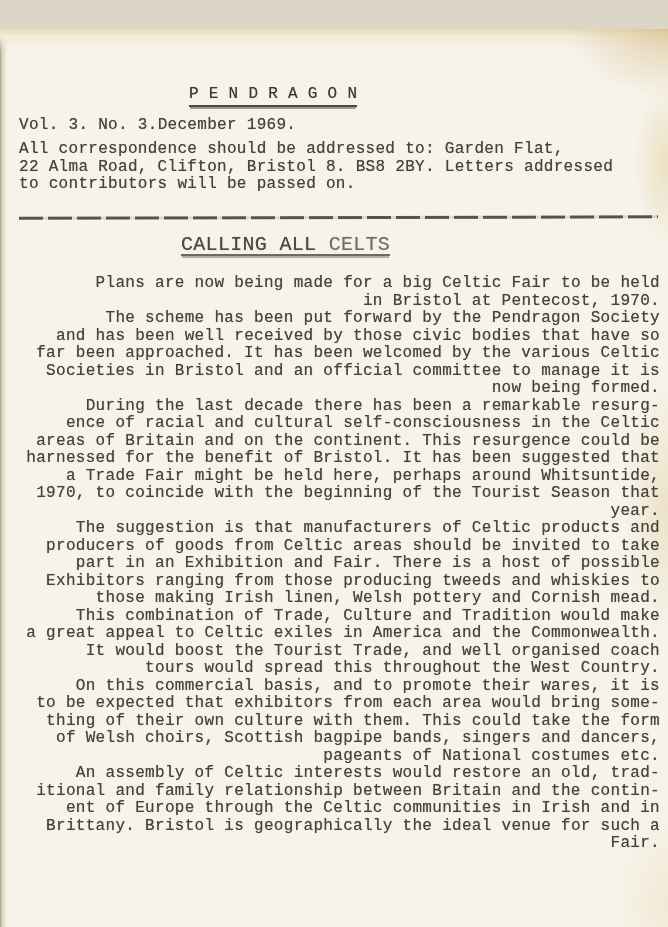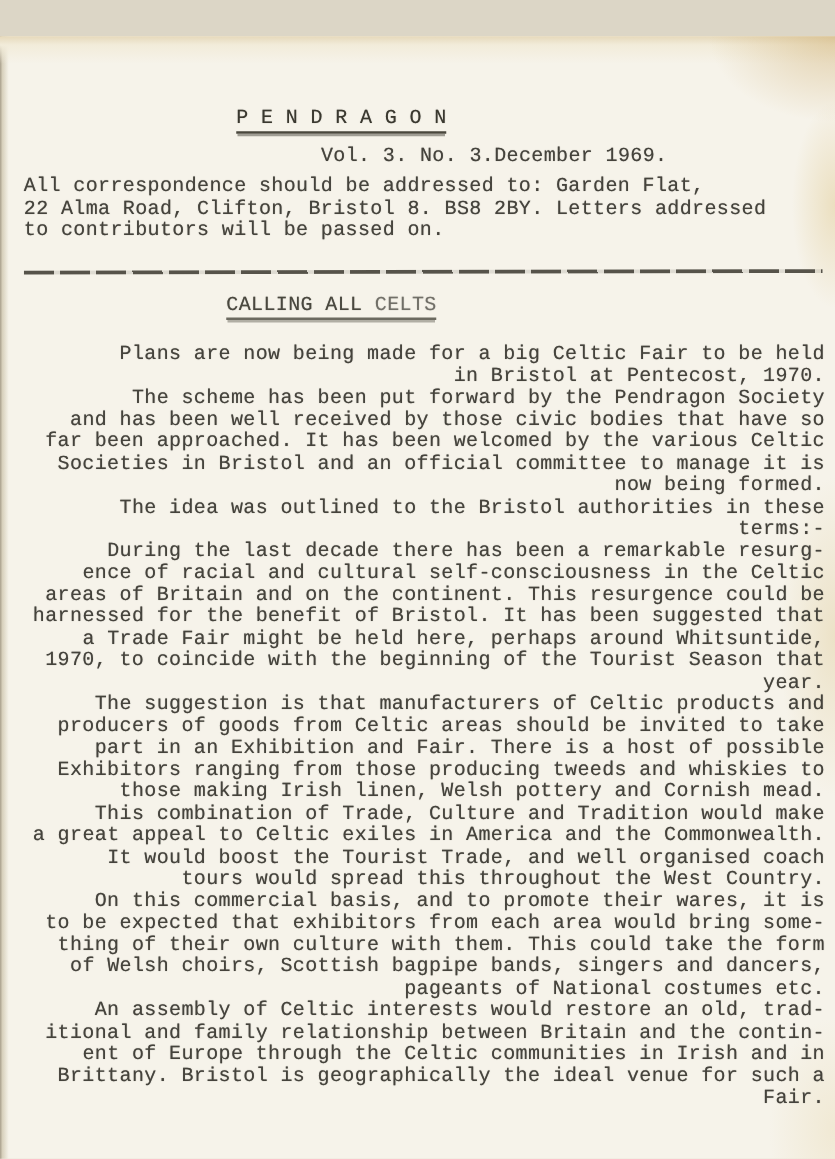--- a/index.html
+++ b/index.html
@@ -35,35 +35,35 @@
     margin: 0 0 0 170px;
     font-size: 16px;
     font-weight: normal;
     color: #3a382f;
     border-bottom: 2px solid #4a473d;
     box-shadow: 0 3px 0 -1px rgba(74,71,61,0.5);
     padding-bottom: 1px;
   }
   .vol-row {
     display: flex;
-    justify-content: flex-end;
+    justify-content: flex-start;
     margin-top: 10px;
     padding-right: 126px;
   }
   .notice { margin: 7px 0 0 0; white-space: pre-wrap; }
   .divider {
     margin: 22px 2px 0 0;
     height: 3px;
     background: repeating-linear-gradient(90deg,
       #56534a 0px, #56534a 24px,
       rgba(86,83,74,0.15) 24px, rgba(86,83,74,0.15) 29px);
     transform: rotate(-0.12deg);
   }
   h2 {
-    font-size: 16px;
+    font-size: 20px;
     font-weight: normal;
     line-height: 17.5px;
     color: #4a483f;
   }
   .h-calling {
     display: inline-block;
     margin: 17px 0 19px 162px;
     border-bottom: 2px solid rgba(74,71,61,0.8);
     box-shadow: 0 3px 0 -1px rgba(74,71,61,0.4);
     padding-bottom: 1px;
@@ -105,22 +105,20 @@
     <div class="h-wrap">
       <h2 class="h-calling"><span>CALLING  ALL  </span><span class="faded">CELTS</span></h2>
     </div>
     <p class="para">     Plans are now being made for a big Celtic Fair to be held
 in Bristol at Pentecost, 1970.</p>
     <p class="para">     The scheme has been put forward by the Pendragon Society
 and has been well received by those civic bodies that have so
 far been approached. It has been welcomed by the various Celtic
 Societies in Bristol and an official committee to manage it is
 now being formed.</p>
-    <p class="para">     The idea was outlined to the Bristol authorities in these
-terms:-</p>
   </div>
 
   <div class="section">
     <p class="para">     During the last decade there has been a remarkable resurg-
 ence of racial and cultural self-consciousness in the Celtic
 areas of Britain and on the continent. This resurgence could be
 harnessed for the benefit of Bristol. It has been suggested that
 a Trade Fair might be held here, perhaps around Whitsuntide,
 1970, to coincide with the beginning of the Tourist Season that
 year.</p>

